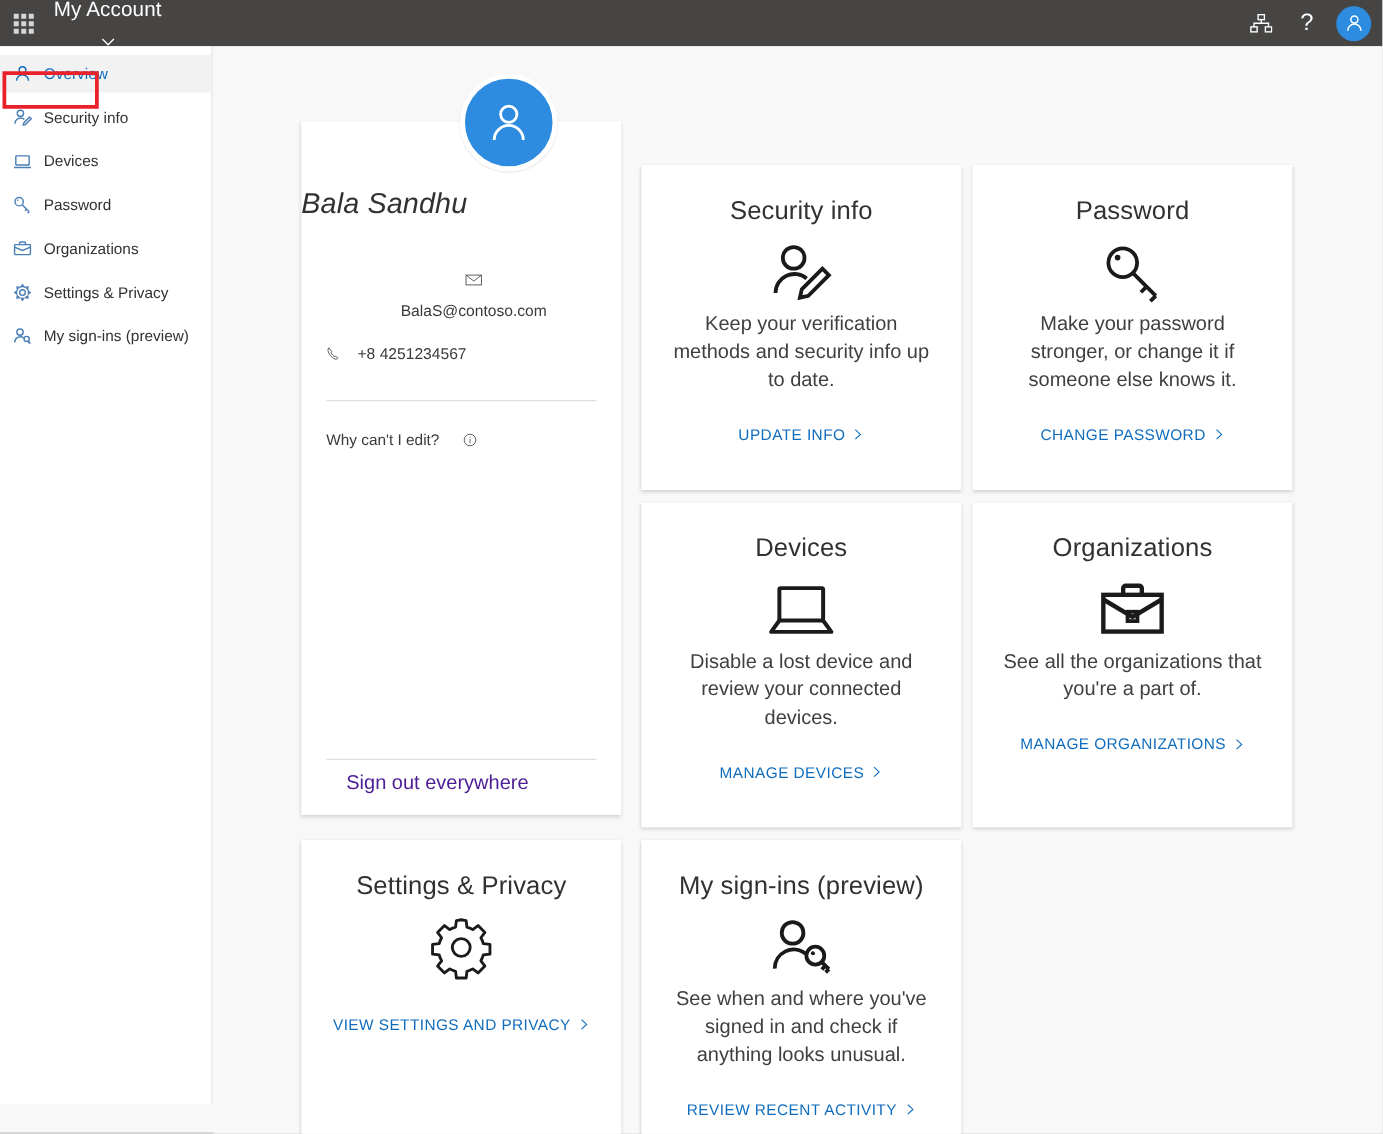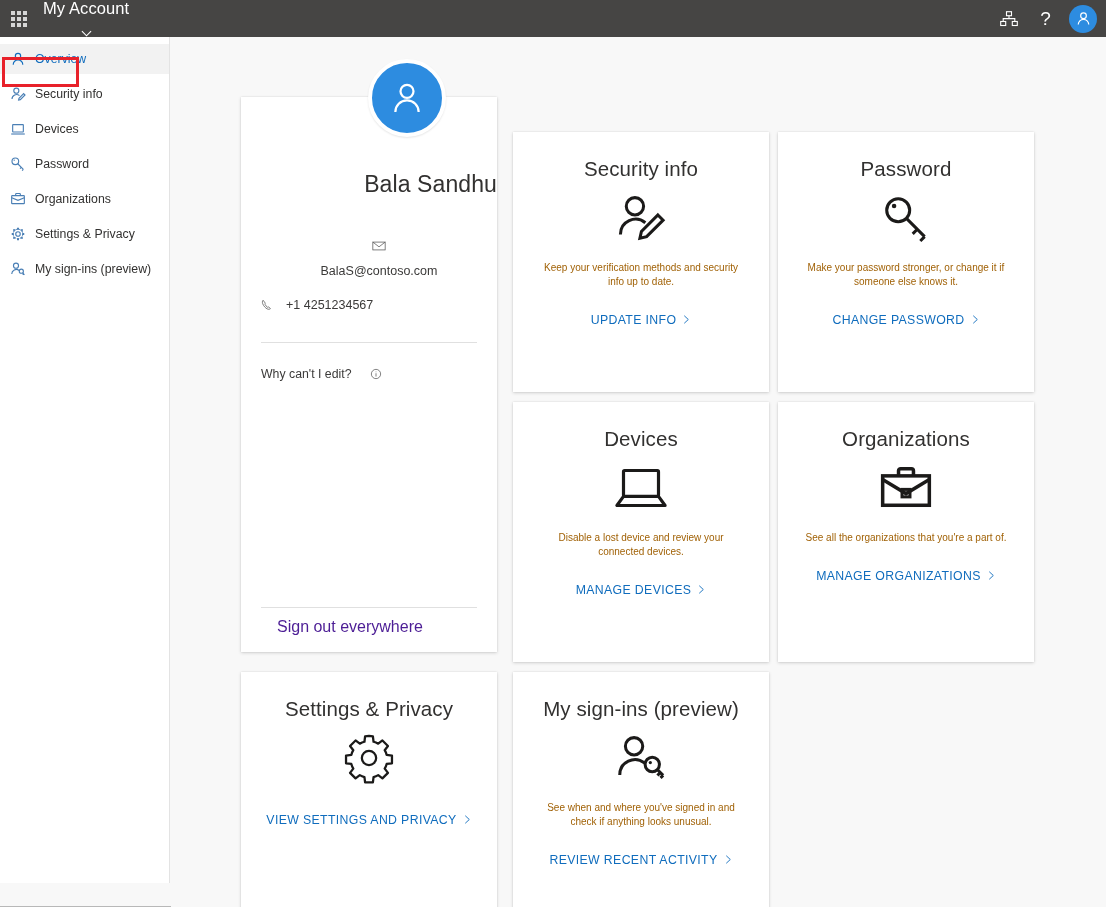--- a/index.html
+++ b/index.html
@@ -116,26 +116,27 @@
   .card-profile { left: 70px; top: 60px; width: 256px; height: 555px; }
   .avatar-big {
     position: absolute; left: 127px; top: -38px;
     width: 78px; height: 78px; border-radius: 50%;
     background: #2d8ce0;
     border: 4px solid #ffffff;
     display: flex; align-items: center; justify-content: center;
     box-shadow: 0 1px 2px rgba(0,0,0,.10);
   }
   .profile-name {
-    text-align: right;
+    text-align: left;
     font-size: 23px;
     color: #323130;
     font-weight: 400;
-    margin-top: 74px;
+    margin-top: 52px;
     letter-spacing: .1px;
+    font-style: italic;
   }
   .contact-row {
     display: flex; align-items: center; gap: 11px;
     padding-left: 20px;
     color: #3b3a39;
     font-size: 12.5px;
     margin-top: 20px;
   }
   .contact-row.first { margin-top: 41px; flex-direction: column; }
   .divider {
@@ -159,22 +160,22 @@
 
   
   .card-feat { width: 256px; height: 260px; padding: 18px 22px 0 22px; text-align: center; }
   .feat-title {
     font-size: 20.5px; color: #323130; font-weight: 400;
     letter-spacing: .1px; line-height: 1.15;
     margin-top: 7px;
   }
   .feat-icon { height: 62px; display: flex; align-items: center; justify-content: center; margin-top: 6px; }
   .feat-desc {
-    font-size: 10px; color: #a16207; line-height: 1.42;
-    margin-top: 12px;
+    font-size: 16px; color: #404040; line-height: 1.42;
+    margin-top: 0;
   }
   .feat-link {
     margin-top: 24px;
     font-size: 12.3px; color: #0f6cbd;
     letter-spacing: .35px;
     cursor: pointer;
     display: inline-flex; align-items: center; gap: 6px;
     justify-content: center;
   }
   .lnk-chev { width: 9px; height: 9px; position: relative; top: 0px; }
@@ -320,21 +321,21 @@
           <rect x="1.2" y="4.4" width="17.6" height="11.2" fill="none" stroke="#5a5a5a" stroke-width="1.1"></rect>
           <path d="M1.2 4.4 L10 11.2 L18.8 4.4" fill="none" stroke="#5a5a5a" stroke-width="1.1"></path>
         </svg>
         <span>BalaS@contoso.com</span>
       </div>
 
       <div class="contact-row">
         <svg width="14" height="14" viewBox="0 0 20 20">
           <path d="M3 3.2 c-1.4 1.4 -1.5 4 .6 7.3 c2.1 3.3 4.8 5.2 6.7 5.6 c1.3 .3 2.4 -.2 3.2 -1 l-2.6 -2.3 c-.7 .5 -1.3 .6 -1.9 .2 c-1.1 -.7 -2.6 -2.4 -3.2 -3.8 c-.3 -.7 -.1 -1.3 .4 -1.8 z" fill="none" stroke="#5a5a5a" stroke-width="1.1"></path>
         </svg>
-        <span>+1 4251234567</span>
+        <span>+8 4251234567</span>
       </div>
 
       <div class="divider"></div>
 
       <div class="whycant">
         <span>Why can't I edit?</span>
         <svg width="12" height="12" viewBox="0 0 16 16">
           <circle cx="8" cy="8" r="6.2" fill="none" stroke="#5a5a5a" stroke-width="1"></circle>
           <path d="M8 7 L8 11.4 M8 4.8 L8 5.6" fill="none" stroke="#5a5a5a" stroke-width="1"></path>
         </svg>

